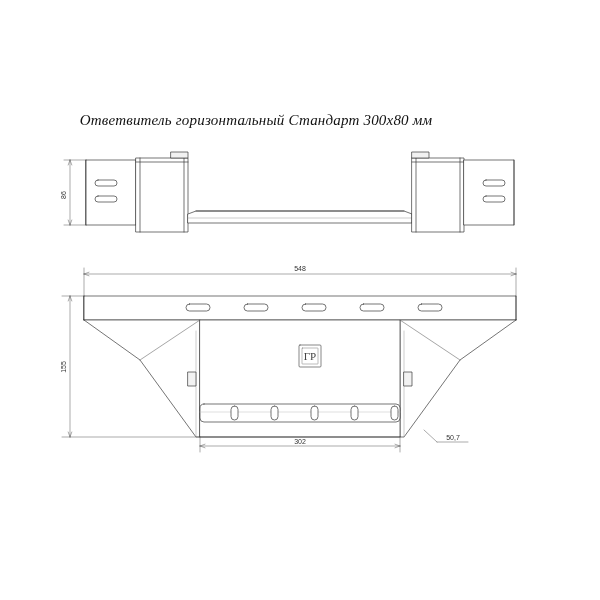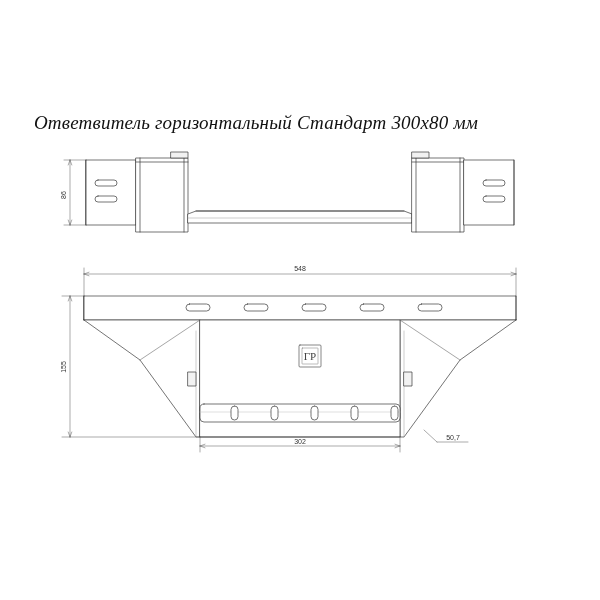--- a/index.html
+++ b/index.html
@@ -20,21 +20,21 @@
     height: 600px;
   }
   #title {
     position: absolute;
     left: 0;
     top: 112px;
     width: 512px;
     text-align: center;
     font-family: "Liberation Serif", serif;
     font-style: italic;
-    font-size: 19px;
+    font-size: 15px;
     letter-spacing: 0.2px;
     color: #111;
     white-space: nowrap;
   }
   svg#drawing {
     position: absolute;
     left: 0;
     top: 0;
     width: 600px;
     height: 600px;

